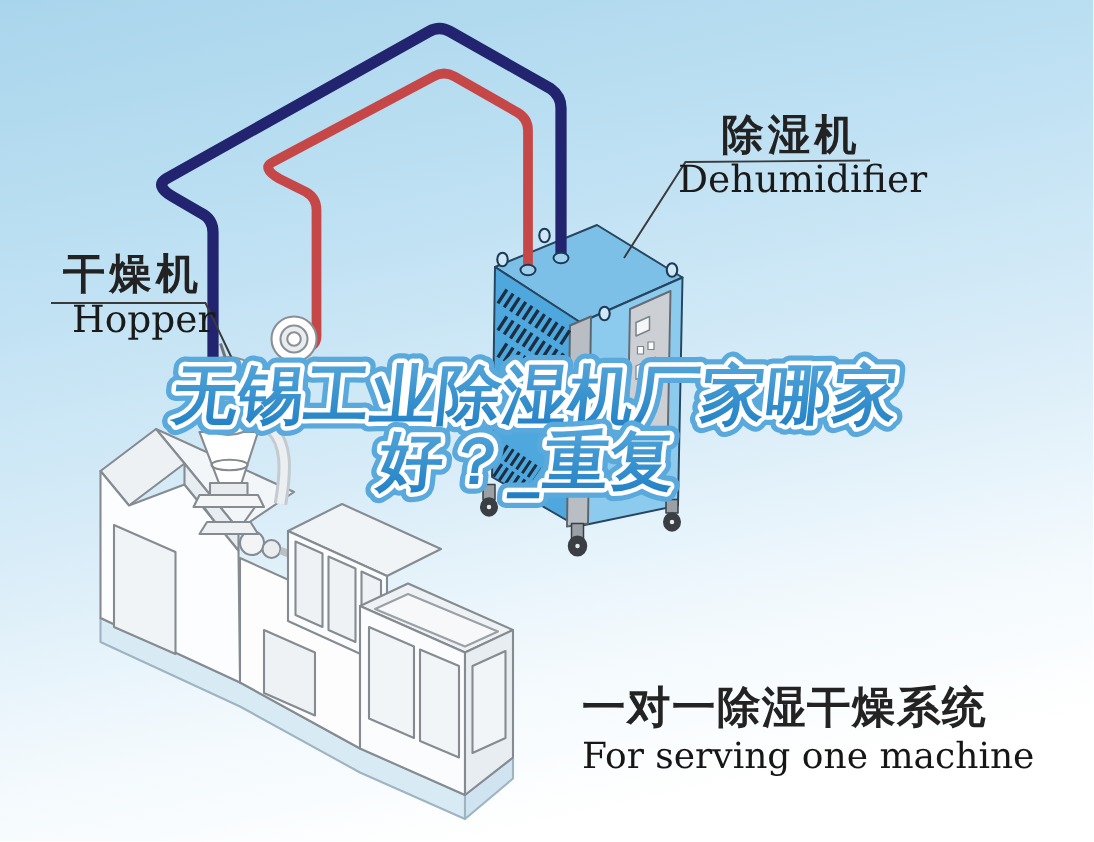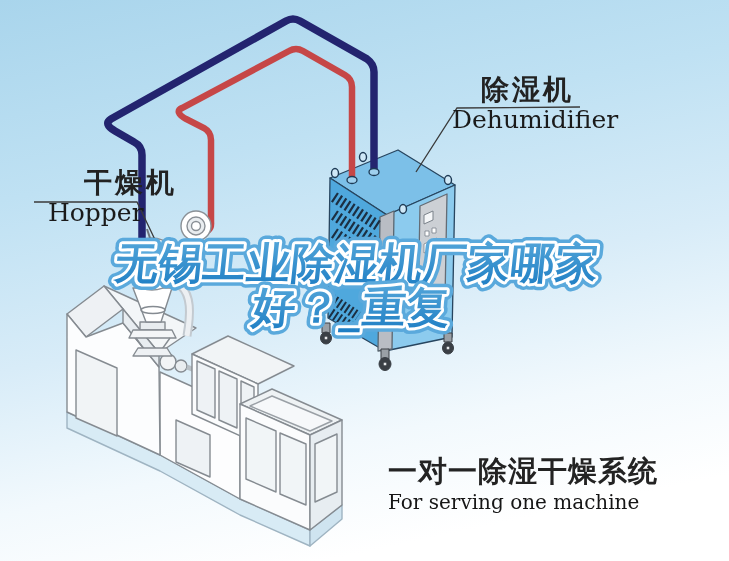--- a/index.html
+++ b/index.html
@@ -9,21 +9,21 @@
     overflow:hidden;
     background:linear-gradient(168deg,#a9d5ec 0%,#bfe1f3 28%,#d8ecf8 52%,#f2f9fd 72%,#ffffff 88%);
     font-family:"DejaVu Sans",sans-serif;
   }
   .stage svg{position:absolute;left:0;top:0;}
   .lbl{position:absolute;color:#1b1b1b;line-height:1.05;white-space:nowrap;}
   .lbl-zh{font-weight:bold;font-size:28px;letter-spacing:3px;color:#222;}
   .lbl-en{font-family:"DejaVu Serif","Liberation Serif",serif;font-size:25px;color:#1a1a1a;}
   .cap{position:absolute;left:388px;width:300px;text-align:left;}
   .cap-zh{top:456px;font-size:29px;font-weight:bold;color:#232323;letter-spacing:1px;}
-  .cap-en{top:492px;font-family:"DejaVu Serif","Liberation Serif",serif;font-size:20px;color:#161616;}
+  .cap-en{top:492px;font-family:"DejaVu Serif","Liberation Serif",serif;font-size:24px;color:#161616;}
   .headline-text{font-family:"DejaVu Sans",sans-serif;font-weight:bold;letter-spacing:1px;}
 </style>
 </head>
 <body>
 
 <div class="stage">
 
   <svg width="729" height="561" viewBox="0 0 729 561">
     <defs>
       <linearGradient id="titleGrad" x1="0" y1="0" x2="0" y2="1">
@@ -141,21 +141,21 @@
     <path d="M580,107 L457,108 L416,172" fill="none" stroke="#3a3a3a" stroke-width="1.3"></path>
 
     <g transform="skewX(-6)" class="headline-text" text-anchor="middle">
       <text x="385" y="278" font-size="43" fill="none" stroke="#5aa9dc" stroke-width="13" stroke-linejoin="round">无锡工业除湿机厂家哪家</text>
       <text x="385" y="278" font-size="43" fill="url(#titleGrad)" stroke="#ffffff" stroke-width="6" stroke-linejoin="round" paint-order="stroke fill">无锡工业除湿机厂家哪家</text>
       <text x="384" y="322" font-size="43" fill="none" stroke="#5aa9dc" stroke-width="13" stroke-linejoin="round">好？_重复</text>
       <text x="384" y="322" font-size="43" fill="url(#titleGrad)" stroke="#ffffff" stroke-width="6" stroke-linejoin="round" paint-order="stroke fill">好？_重复</text>
     </g>
   </svg>
 
-  <div class="lbl lbl-zh" style="left:42px;top:168px;margin-left:42px;">干燥机</div>
+  <div class="lbl lbl-zh" style="left:42px;top:168px;">干燥机</div>
   <div class="lbl lbl-en" style="left:48px;top:200px;text-align:center;">Hopper</div>
 
   <div class="lbl lbl-en" style="left:452px;top:107px;">Dehumidifier</div>
   <div class="lbl lbl-zh" style="left:481px;top:75px;">除湿机</div>
 
   <div class="lbl cap cap-zh">一对一除湿干燥系统</div>
   <div class="lbl cap cap-en">For serving one machine</div>
 
 </div>
 

